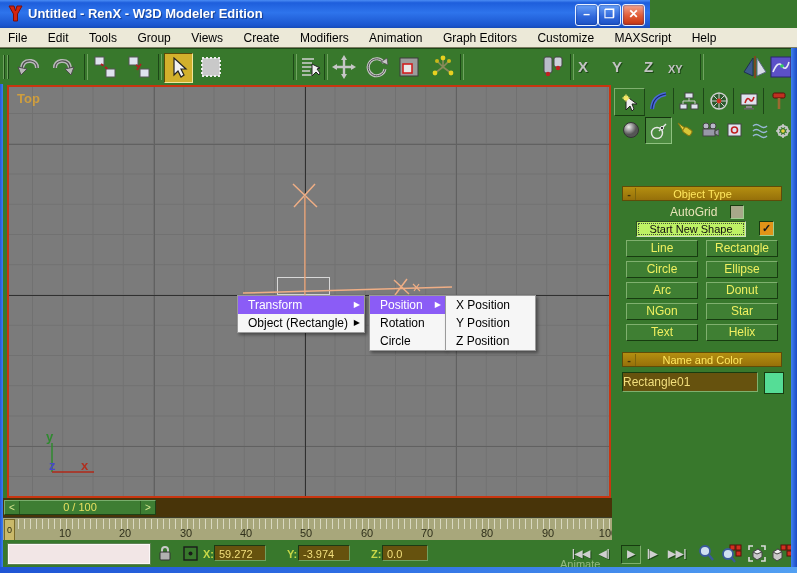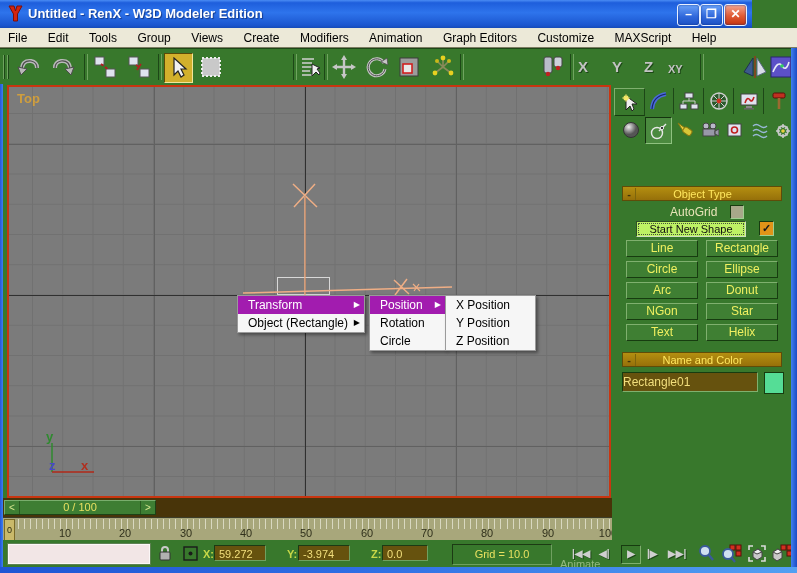--- a/index.html
+++ b/index.html
@@ -1,20 +1,20 @@
 <!DOCTYPE html>
 <html><head>
 <meta charset="utf-8">
 <style>
   html,body{margin:0;padding:0}
   body{width:797px;height:573px;position:relative;overflow:hidden;background:#38782c;
        font-family:"Liberation Sans",sans-serif;-webkit-font-smoothing:antialiased}
   .abs{position:absolute}
   
-  .titlebar{left:0;top:0;width:752px;height:28px;
+  .titlebar{left:0;top:0;width:650px;height:28px;
     background:linear-gradient(180deg,#4a8cf4 0%,#1e5edc 10%,#2e74ec 45%,#1b56cf 90%,#164bb8 100%)}
   .title-text{left:28px;top:6px;color:#fff;font-weight:bold;font-size:13px;text-shadow:1px 1px 1px #12398c;white-space:nowrap}
   .winbtn{width:21px;height:20px;top:4px;border-radius:3px;border:1px solid #e8f0ff;color:#fff;
     font-size:12px;font-weight:bold;text-align:center;line-height:18px;
     background:linear-gradient(#6aa2f8,#2e66da 60%,#1e52c4);box-shadow:inset 0 0 2px #0a2f8a}
   .winbtn.close{background:linear-gradient(#f4a690,#e05a34 55%,#c43410)}
   
   .menubar{left:0;top:28px;width:797px;height:20px;background:#ece9d8;border-bottom:1px solid #7d7d62;box-sizing:border-box}
   .menu-item{display:inline-block;padding:0 8px;font-size:12px;color:#000;line-height:19px;cursor:default}
   
@@ -74,21 +74,21 @@
   .coordfield{top:5px;height:16px;font-size:11px;line-height:16px;padding-left:4px;box-sizing:border-box;
     border-top:1px solid #1c3a14;border-left:1px solid #1c3a14;border-bottom:1px solid #6fa060;border-right:1px solid #6fa060}
   .gridbox{left:452px;top:4px;width:98px;height:19px;color:#e8e060;font-size:11px;text-align:center;line-height:19px;
     border-top:1px solid #1c3a14;border-left:1px solid #1c3a14;border-bottom:1px solid #6fa060;border-right:1px solid #6fa060}
   .pbtn{top:6px;color:#cfcfcf;font-size:10px;font-weight:bold;text-shadow:1px 1px 0 #1d4717;line-height:16px}
   .playbox{top:5px;width:18px;height:17px;border-top:1px solid #173c10;border-left:1px solid #173c10;
     border-bottom:1px solid #7fb06e;border-right:1px solid #7fb06e;text-align:center}
   
   .menu{background:#f6f6f6;border:1px solid #9a9a9a;box-shadow:2px 2px 3px rgba(0,0,0,.4);z-index:50;font-size:12px}
   .mrow{height:16px;line-height:16px;padding:1px 4px 1px 10px;color:#000;white-space:nowrap;position:relative}
-  .mrow.hl{background:#a21caf;color:#fff}
+  .mrow.hl{background:#8b5cf6;color:#fff}
   .mrow .sub{position:absolute;right:4px;top:1px;font-size:8px}
   
   .edge-left{left:0;top:84px;width:3px;height:483px;background:linear-gradient(90deg,#2257d8,#3f7ff0)}
   .edge-right{left:791px;top:48px;width:6px;height:519px;background:linear-gradient(90deg,#3f7ff0,#1b4cc4)}
   .taskbar{left:0;top:567px;width:797px;height:6px;background:linear-gradient(90deg,#1f55d4 0%,#2e6ee4 45%,#52a0f2 100%)}
   svg{display:block}
 </style>
 </head>
 <body>
 
@@ -498,21 +498,20 @@
       </svg>
   </span>
 
   <span class="abs coordlbl" style="left:203px">X:</span>
   <div class="abs coordfield olive" style="left:214px;width:52px">59.272</div>
   <span class="abs coordlbl" style="left:287px">Y:</span>
   <div class="abs coordfield olive" style="left:298px;width:52px">-3.974</div>
   <span class="abs coordlbl" style="left:371px">Z:</span>
   <div class="abs coordfield olive" style="left:382px;width:46px">0.0</div>
 
-  <div class="abs gridbox">Grid = 10.0</div>
 
   <span class="abs" style="left:560px;top:18px;font-size:11px;color:rgba(222,236,196,.55);overflow:hidden;height:9px">Animate</span>
 
   <span class="abs pbtn" style="left:572px">|◀◀</span>
   <span class="abs pbtn" style="left:599px">◀|</span>
   <span class="abs pbtn playbox" style="left:621px">▶</span>
   <span class="abs pbtn" style="left:647px">|▶</span>
   <span class="abs pbtn" style="left:668px">▶▶|</span>
 
   <span class="abs" style="left:697px;top:4px">

